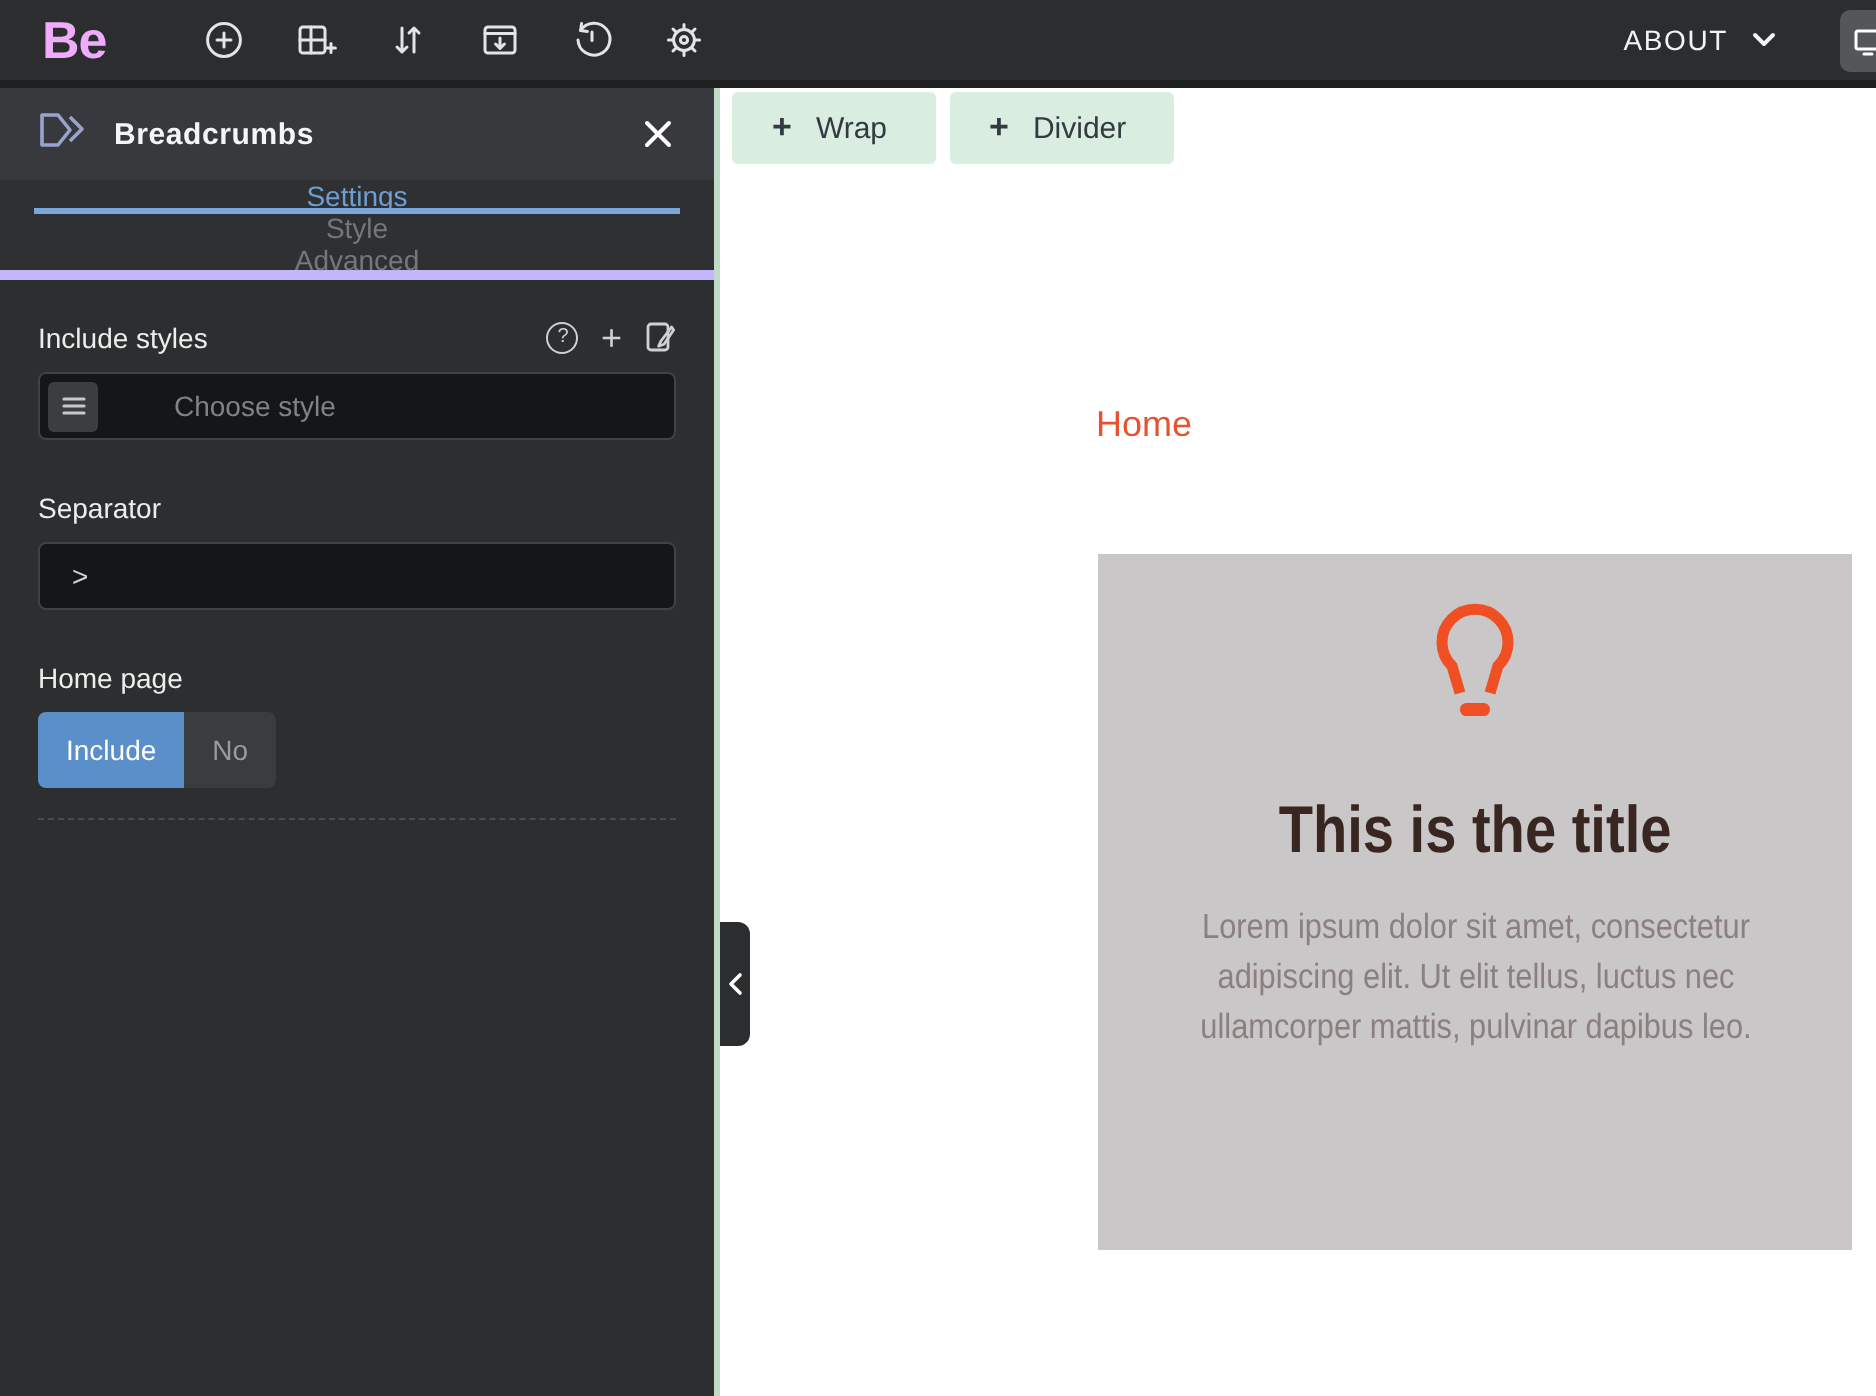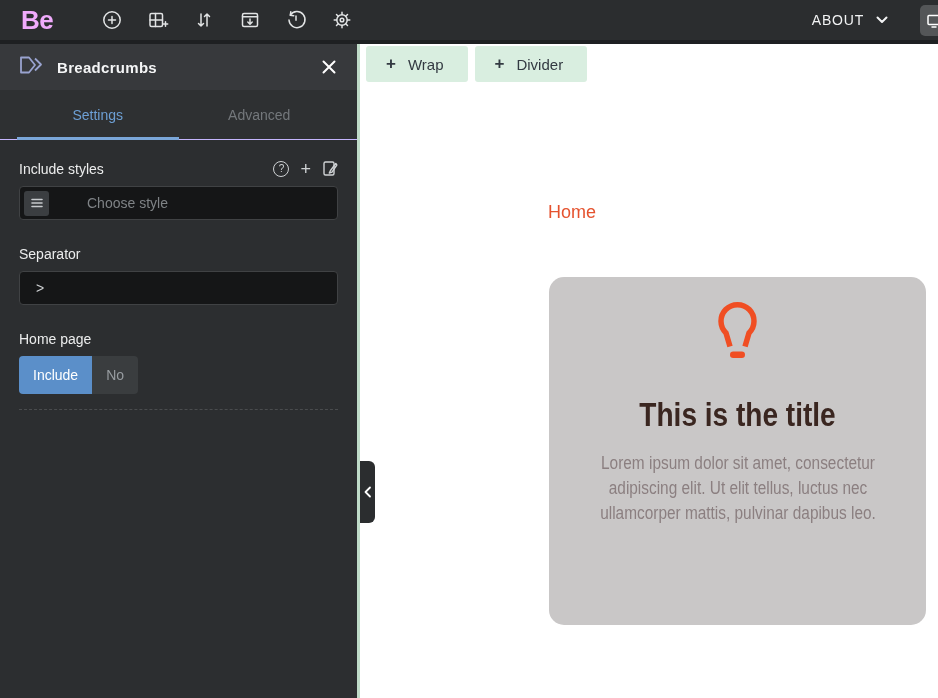--- a/index.html
+++ b/index.html
@@ -25,21 +25,21 @@
   .mint-line { width:3px; background:#bfdbc8; }
   .canvas { flex:1; position:relative; background:#ffffff; }
 
   
   .panel-header { height:46px; background:#37393c; display:flex; align-items:center; padding:16px 19px; }
   .panel-title { color:#f4f5f6; font-size:15px; font-weight:bold; letter-spacing:0.3px; margin-left:12px; }
   .panel-close { margin-left:auto; width:18px; height:18px; cursor:pointer; }
   .bc-icon svg { stroke:#99a3cf; fill:none; stroke-width:1.8; stroke-linejoin:round; }
 
   
-  .panel-tabs { height:50px; display:flex; padding:0 17px; border-bottom:1px solid #c4b5fd; background:#2e3032; }
+  .panel-tabs { height:50px; display:flex; padding:0 17px; border-bottom:5px solid #c4b5fd; background:#2e3032;flex-direction:column; }
   .tab { flex:1; display:flex; align-items:center; justify-content:center; color:#74787c; font-size:14px;
          position:relative; cursor:pointer; }
   .tab.active { color:#6d9fd4; }
   .tab.active::after { content:""; position:absolute; left:0; right:0; bottom:-1px; height:3px; background:#7aa6d9; }
 
   
   .panel-body { flex:1; padding:20px 19px; background:#2c2e30; }
   .label-row { display:flex; align-items:center; }
   .field-label { color:#eceded; font-size:14px; }
   .label-icons { margin-left:auto; display:flex; align-items:center; gap:11px; }
@@ -73,21 +73,21 @@
   
   .canvas-toolbar { position:absolute; top:2px; left:6px; display:flex; gap:7px; }
   .mint-btn { background:#d9eee0; border:none; border-radius:3px; height:36px; padding:0 24px 0 20px;
               display:flex; align-items:center; gap:12px; font-size:15px; color:#333a42; cursor:pointer;
               font-family:"Liberation Sans", sans-serif; }
   .mint-btn .plus { font-size:17px; font-weight:bold; color:#333a42; }
 
   .home-link { position:absolute; left:188px; top:158px; color:#e5532f; font-size:18px; cursor:pointer; }
 
   .card { position:absolute; left:189px; top:233px; width:377px; height:348px; background:#c9c7c7;
-          border-radius:15px; display:flex; flex-direction:column; align-items:center; cursor:pointer; }
+          border-radius:0; display:flex; flex-direction:column; align-items:center; cursor:pointer; }
   .bulb { margin-top:23px; }
   .card-title { margin-top:36px; color:#3a2620; font-size:33px; font-weight:bold; transform:scaleX(0.85);
                 white-space:nowrap; letter-spacing:0px; }
   .card-body { margin-top:17px; width:324px; color:#8b7f80; font-size:17.5px; line-height:25px;
                text-align:center; transform:scaleX(0.88); }
 </style>
 </head>
 <body>
 
 <div class="app">
@@ -166,20 +166,21 @@
         <span class="panel-title">Breadcrumbs</span>
         <span class="panel-close">
           <svg width="18" height="18" viewBox="0 0 18 18" style="stroke:#ffffff;stroke-width:2;stroke-linecap:round;">
               <path d="M3.5 3.5l11 11M14.5 3.5l-11 11"></path>
             </svg>
         </span>
       </div>
 
       <div class="panel-tabs">
         <div class="tab active">Settings</div>
+        <div class="tab">Style</div>
         <div class="tab">Advanced</div>
       </div>
 
       <div class="panel-body">
 
         <div class="label-row">
           <span class="field-label">Include styles</span>
           <span class="label-icons">
             <span class="mini-icon help-circle">?</span>
             <span class="mini-icon plus-mini">+</span>

